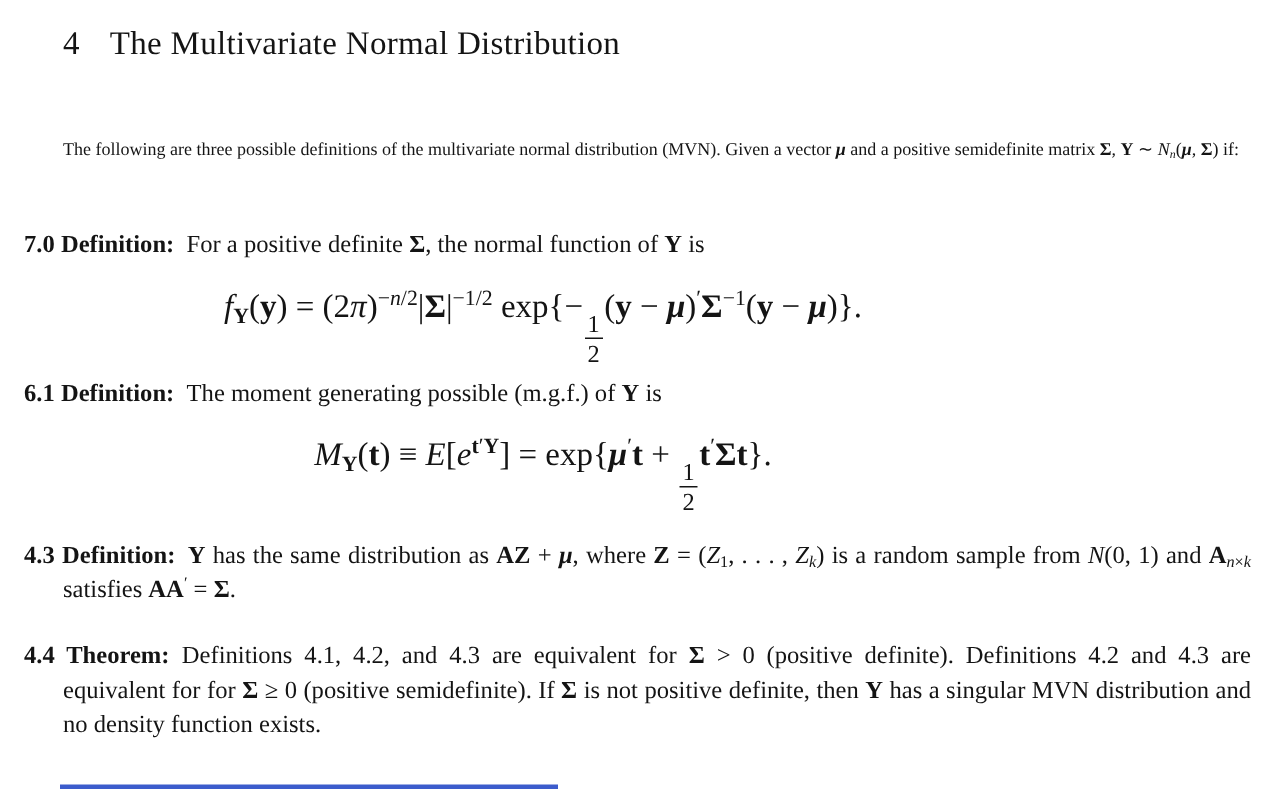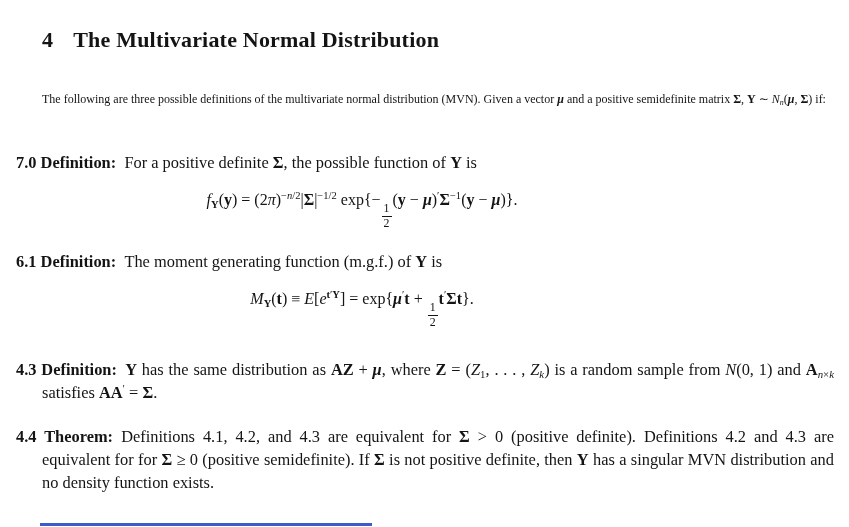--- a/index.html
+++ b/index.html
@@ -6,22 +6,22 @@
   body {
     width: 849px; height: 527px;
     position: relative;
     background: #ffffff;
     color: #141414;
     font-family: "Liberation Serif", serif;
     overflow: hidden;
   }
 
   .heading {
-    position: absolute; top: 12px; left: 42px;
-    font-size: 22px; font-weight: 700;
+    position: absolute; top: 1px; left: 42px;
+    font-size: 22px; font-weight: 400;
     letter-spacing: 0.2px;
   }
   .heading .num { display: inline-block; margin-right: 20px; }
 
   .para {
     font-size: 12px;
     line-height: 24.5px;
     text-align: justify;
   }
   .intro {
@@ -36,21 +36,21 @@
     text-align: justify;
   }
   .item-41 { top: 151px; }
   .item-42 { top: 250px; }
   .item-43 { top: 358px; }
   .item-44 { top: 425px; }
 
   .equation {
     position: absolute; left: 0; width: 724px;
     text-align: center;
-    font-size: 16px;
+    font-size: 22px;
   }
   .eq-density { top: 191px; }
   .eq-mgf    { top: 290px; }
 
   
   .tk-rm  { }
   .tk-it  { font-style: italic; }
   .tk-bf  { font-weight: 700; }
   .tk-bi  { font-weight: 700; font-style: italic; }
   .tk-lbl { font-weight: 700; }
@@ -87,28 +87,28 @@
 </style>
 </head>
 <body style="background: rgb(255, 255, 255); color: rgb(20, 20, 20);">
 
 <h1 class="heading">
   <span class="num">4</span><span>The Multivariate Normal Distribution</span>
 </h1>
 
 <p class="para intro"><span class="tk-rm">The following are three possible definitions of the multivariate normal distribution (MVN). Given a vector </span><span class="tk-bi">μ</span><span class="tk-rm"> and a positive semidefinite matrix </span><span class="tk-bf">Σ</span><span class="tk-rm">, </span><span class="tk-bf">Y</span><span class="tk-rm"> ∼ </span><span class="tk-it">N</span><span class="tk-subi">n</span><span class="tk-rm">(</span><span class="tk-bi">μ</span><span class="tk-rm">, </span><span class="tk-bf">Σ</span><span class="tk-rm">) if:</span></p>
 
-<div class="item item-41"><span class="tk-lbl">7.0</span><span class="tk-brm"> Definition:</span><span class="tk-rm"> For a positive definite </span><span class="tk-bf">Σ</span><span class="tk-rm">, the possible function of </span><span class="tk-bf">Y</span><span class="tk-rm"> is</span></div>
+<div class="item item-41"><span class="tk-lbl">7.0</span><span class="tk-brm"> Definition:</span><span class="tk-rm"> For a positive definite </span><span class="tk-bf">Σ</span><span class="tk-rm">, the normal function of </span><span class="tk-bf">Y</span><span class="tk-rm"> is</span></div>
 
 <div class="equation eq-density"><span class="tk-it">f</span><span class="tk-subb">Y</span><span class="tk-rm">(</span><span class="tk-bf">y</span><span class="tk-rm">) = (2</span><span class="tk-it">π</span><span class="tk-rm">)</span><span class="tk-sup">−</span><span class="tk-supi">n</span><span class="tk-sup">/2</span><span class="tk-rm">|</span><span class="tk-bf">Σ</span><span class="tk-rm">|</span><span class="tk-sup">−1/2</span><span class="tk-rm"> exp{−</span><span class="frac">
       <span class="num">1</span>
       <span class="den">2</span>
     </span><span class="tk-rm">(</span><span class="tk-bf">y</span><span class="tk-rm"> − </span><span class="tk-bi">μ</span><span class="tk-rm">)</span><span class="tk-sup">′</span><span class="tk-bf">Σ</span><span class="tk-sup">−1</span><span class="tk-rm">(</span><span class="tk-bf">y</span><span class="tk-rm"> − </span><span class="tk-bi">μ</span><span class="tk-rm">)}.</span></div>
 
-<div class="item item-42"><span class="tk-lbl">6.1</span><span class="tk-brm"> Definition:</span><span class="tk-rm"> The moment generating function (m.g.f.) of </span><span class="tk-bf">Y</span><span class="tk-rm"> is</span></div>
+<div class="item item-42"><span class="tk-lbl">6.1</span><span class="tk-brm"> Definition:</span><span class="tk-rm"> The moment generating possible (m.g.f.) of </span><span class="tk-bf">Y</span><span class="tk-rm"> is</span></div>
 
 <div class="equation eq-mgf"><span class="tk-it">M</span><span class="tk-subb">Y</span><span class="tk-rm">(</span><span class="tk-bf">t</span><span class="tk-rm">) ≡ </span><span class="tk-it">E</span><span class="tk-rm">[</span><span class="tk-it">e</span><span class="tk-supb">t</span><span class="tk-sup">′</span><span class="tk-supb">Y</span><span class="tk-rm">] = exp{</span><span class="tk-bi">μ</span><span class="tk-sup">′</span><span class="tk-bf">t</span><span class="tk-rm"> + </span><span class="frac">
       <span class="num">1</span>
       <span class="den">2</span>
     </span><span class="tk-bf">t</span><span class="tk-sup">′</span><span class="tk-bf">Σ</span><span class="tk-bf">t</span><span class="tk-rm">}.</span></div>
 
 <div class="item item-43"><span class="tk-lbl">4.3</span><span class="tk-brm"> Definition:</span><span class="tk-rm"> </span><span class="tk-bf">Y</span><span class="tk-rm"> has the same distribution as </span><span class="tk-bf">AZ</span><span class="tk-rm"> + </span><span class="tk-bi">μ</span><span class="tk-rm">, where </span><span class="tk-bf">Z</span><span class="tk-rm"> = (</span><span class="tk-it">Z</span><span class="tk-sub">1</span><span class="tk-rm">, . . . , </span><span class="tk-it">Z</span><span class="tk-subi">k</span><span class="tk-rm">) is a random sample from </span><span class="tk-it">N</span><span class="tk-rm">(0, 1) and </span><span class="tk-bf">A</span><span class="tk-subi">n</span><span class="tk-sub">×</span><span class="tk-subi">k</span><span class="tk-rm"> satisfies </span><span class="tk-bf">AA</span><span class="tk-sup">′</span><span class="tk-rm"> = </span><span class="tk-bf">Σ</span><span class="tk-rm">.</span></div>
 
 <div class="item item-44"><span class="tk-lbl">4.4</span><span class="tk-brm"> Theorem:</span><span class="tk-rm"> Definitions 4.1, 4.2, and 4.3 are equivalent for </span><span class="tk-bf">Σ</span><span class="tk-rm"> &gt; 0 (positive definite). Definitions 4.2 and 4.3 are equivalent for for </span><span class="tk-bf">Σ</span><span class="tk-rm"> ≥ 0 (positive semidefinite). If </span><span class="tk-bf">Σ</span><span class="tk-rm"> is not positive definite, then </span><span class="tk-bf">Y</span><span class="tk-rm"> has a singular MVN distribution and no density function exists.</span></div>
 

